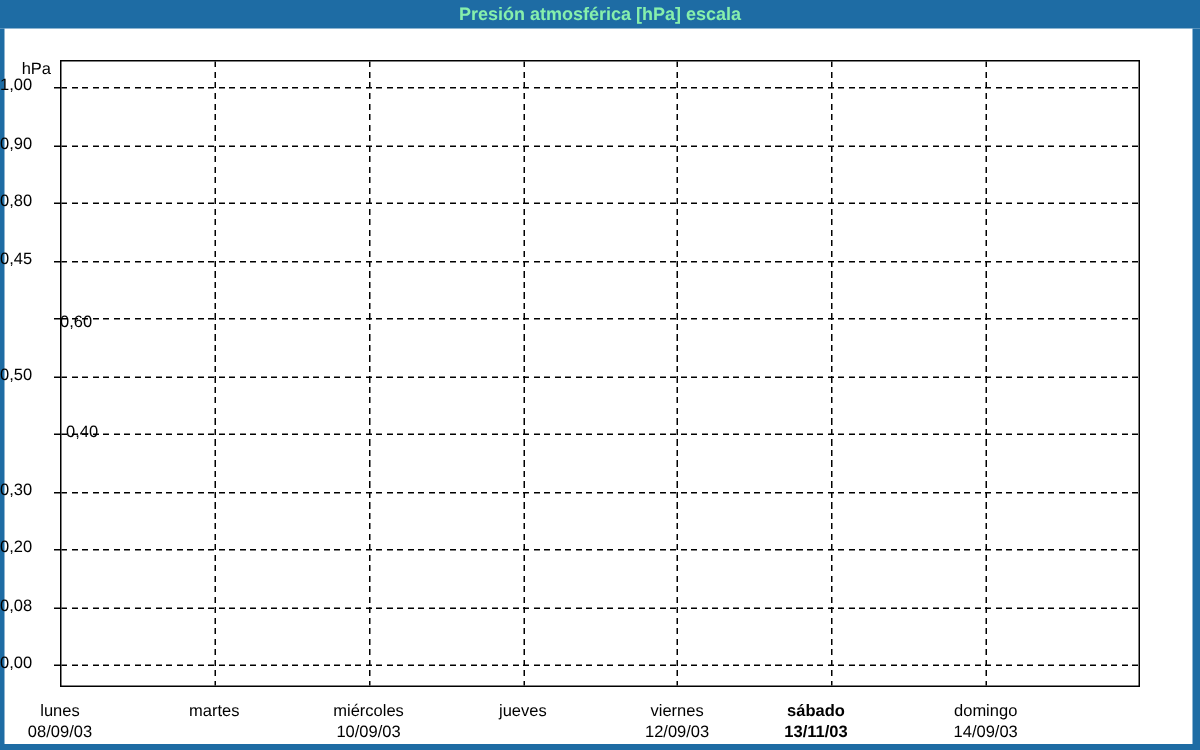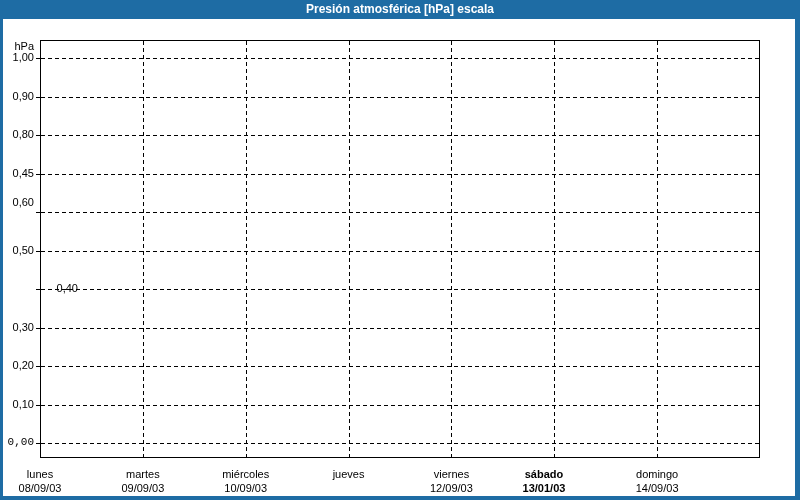--- a/index.html
+++ b/index.html
@@ -22,37 +22,37 @@
   .hgrid{
     position:absolute;left:0;width:100%;height:1px;
     background:repeating-linear-gradient(90deg,#000 0,#000 4px,transparent 4px,transparent 7px);
   }
   .vgrid{
     position:absolute;top:0;height:100%;width:1px;
     background:repeating-linear-gradient(180deg,#000 0,#000 4px,transparent 4px,transparent 7px);
   }
   .ytick{position:absolute;left:36px;width:4px;height:1px;background:#000;}
   .ylabel{
-    position:absolute;left:0;width:34px;text-align:right;
+    position:absolute;left:0;width:34px;text-align:left;
     font-size:11px;line-height:13px;color:#000;white-space:nowrap;
   }
   .unit{
     position:absolute;left:0;top:40px;width:34px;text-align:right;
     font-size:11px;line-height:13px;color:#000;
   }
   .xlabel{
     position:absolute;top:467px;width:120px;text-align:center;
     font-size:11px;line-height:14px;color:#000;white-space:nowrap;
   }
 </style>
 </head>
 <body>
 
 <div class="window">
-  <div class="titlebar" style="background: rgb(30, 108, 164); color: #ffffff;">
+  <div class="titlebar" style="background: rgb(30, 108, 164); color: #86efac;">
     <span>Presión atmosférica [hPa] escala</span>
   </div>
 
   <div class="border-left" style="background: rgb(30, 108, 164);"></div>
   <div class="border-right" style="background: rgb(30, 108, 164);"></div>
   <div class="border-bottom" style="background: rgb(30, 108, 164);"></div>
 
   <div class="unit">hPa</div>
 
   <div class="plot" id="plot" style="border-color: rgb(0, 0, 0); background: rgb(255, 255, 255);">
@@ -76,53 +76,52 @@
     </div>
 <div class="ytick" style="top: 58px;"></div>
     <div class="ylabel" style="top: 51px;">1,00</div>
     <div class="ytick" style="top: 97px;"></div>
     <div class="ylabel" style="top: 90px;">0,90</div>
     <div class="ytick" style="top: 135px;"></div>
     <div class="ylabel" style="top: 128px;">0,80</div>
     <div class="ytick" style="top: 174px;"></div>
     <div class="ylabel" style="top: 167px;">0,45</div>
     <div class="ytick" style="top: 212px;"></div>
-    <div class="ylabel" style="top: 196px;">0,60</div>
+    <div class="ylabel" style="top: 209px; margin-left: 40px;">0,60</div>
     <div class="ytick" style="top: 251px;"></div>
     <div class="ylabel" style="top: 244px;">0,50</div>
     <div class="ytick" style="top: 289px;"></div>
     <div class="ylabel" style="top: 282px; margin-left: 44px;">0,40</div>
     <div class="ytick" style="top: 328px;"></div>
     <div class="ylabel" style="top: 321px;">0,30</div>
     <div class="ytick" style="top: 366px;"></div>
     <div class="ylabel" style="top: 359px;">0,20</div>
     <div class="ytick" style="top: 405px;"></div>
-    <div class="ylabel" style="top: 398px;">0,10</div>
+    <div class="ylabel" style="top: 398px;">0,08</div>
     <div class="ytick" style="top: 443px;"></div>
-    <div class="ylabel" style="top: 436px; font-family: Liberation Mono, monospace;">0,00</div>
+    <div class="ylabel" style="top: 436px;">0,00</div>
     <div class="xlabel" style="left: -20px;">
       <div>lunes</div>
       <div>08/09/03</div>
     </div>
     <div class="xlabel" style="left: 82.86px;">
       <div>martes</div>
-      <div>09/09/03</div>
     </div>
     <div class="xlabel" style="left: 185.71px;">
       <div>miércoles</div>
       <div>10/09/03</div>
     </div>
     <div class="xlabel" style="left: 288.57px;">
       <div>jueves</div>
     </div>
     <div class="xlabel" style="left: 391.43px;">
       <div>viernes</div>
       <div>12/09/03</div>
     </div>
     <div class="xlabel" style="left: 484px; font-weight: bold;">
       <div>sábado</div>
-      <div>13/01/03</div>
+      <div>13/11/03</div>
     </div>
     <div class="xlabel" style="left: 597.14px;">
       <div>domingo</div>
       <div>14/09/03</div>
     </div>
   </div>
 
 </body></html>

